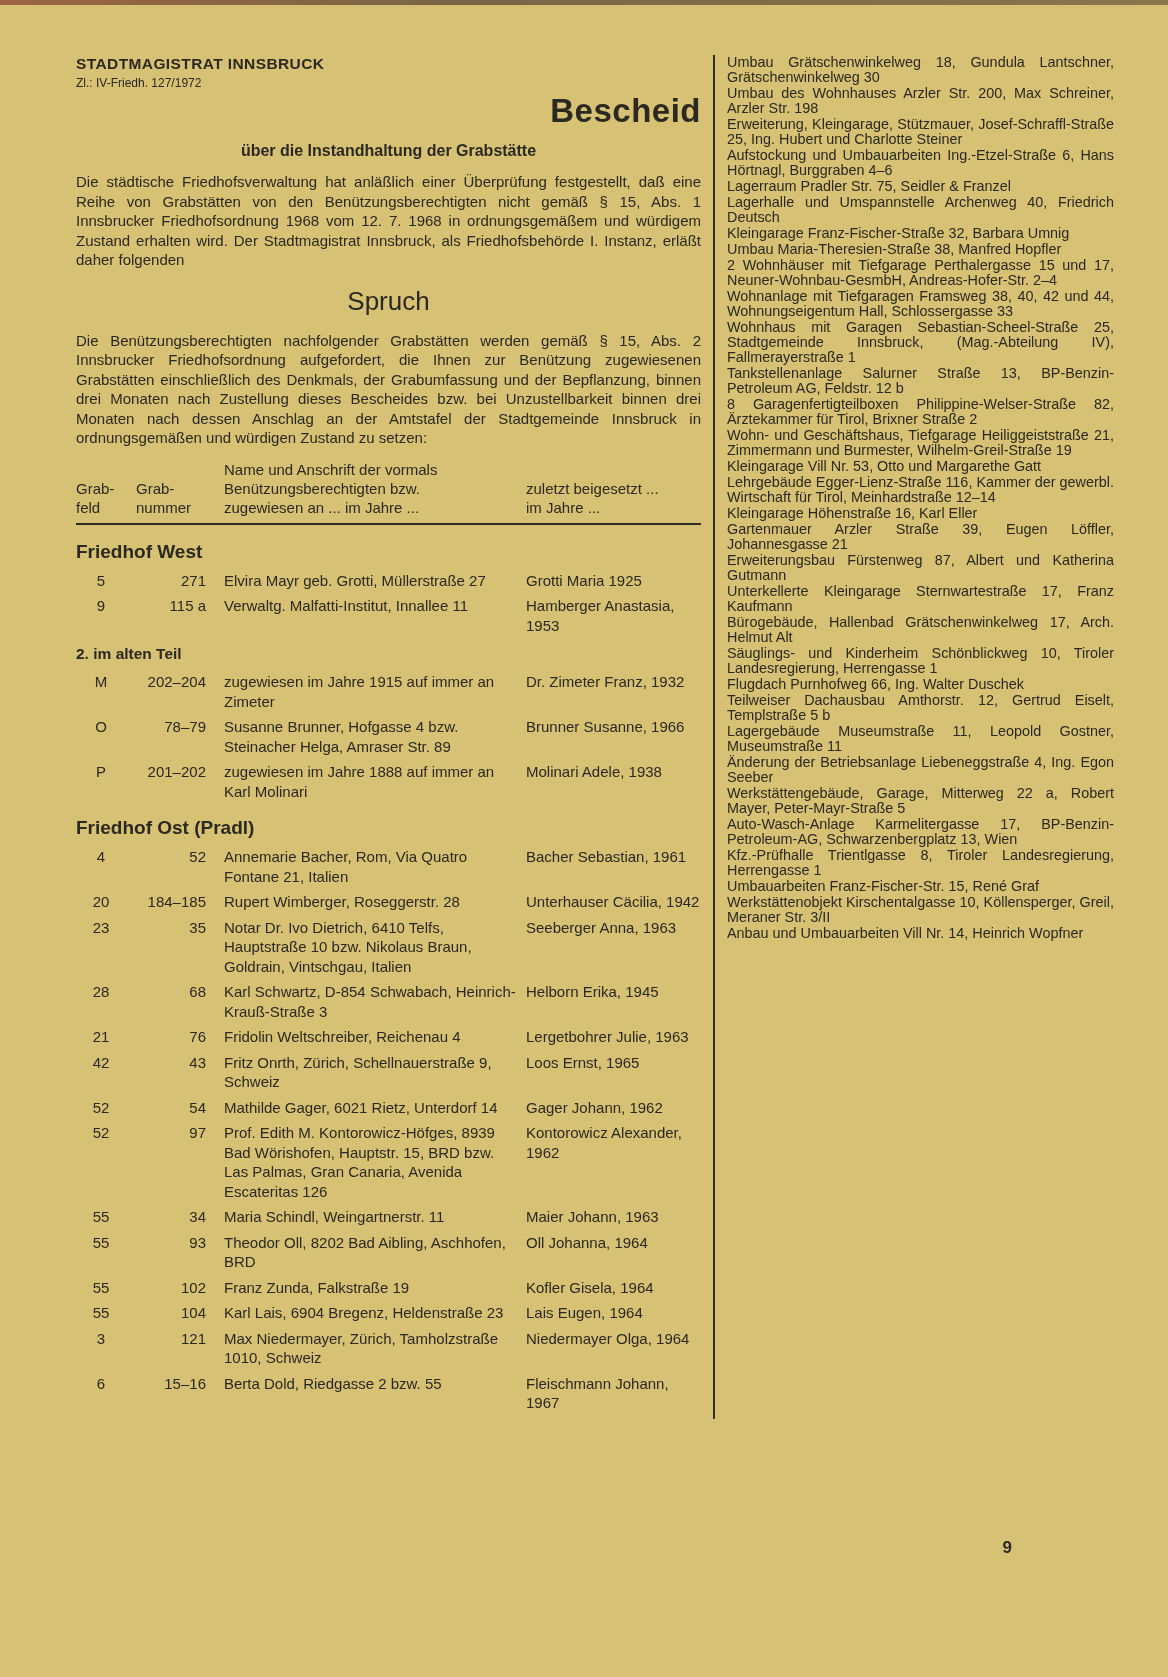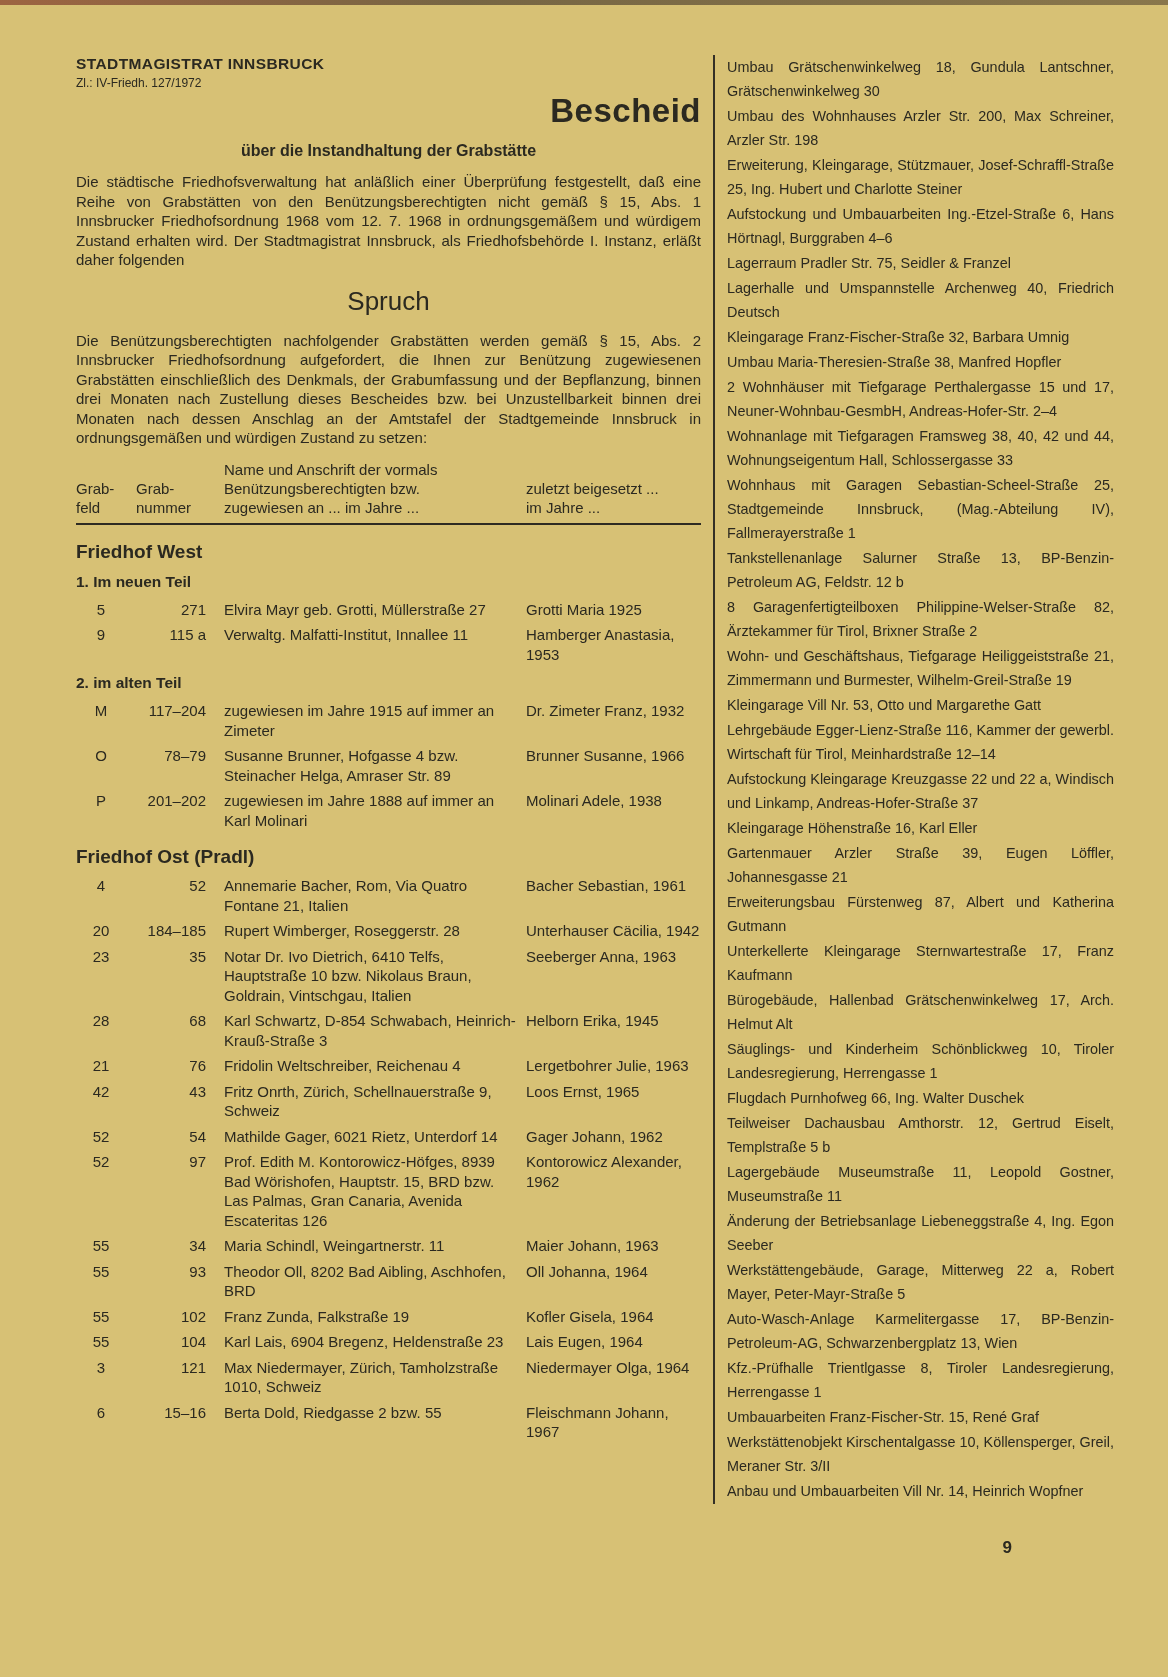--- a/index.html
+++ b/index.html
@@ -36,21 +36,21 @@
 
   .section-title { font-size: 19px; font-weight: bold; margin: 16px 0 8px; }
   .subsection-title { font-size: 15.5px; font-weight: bold; margin: 10px 0 9px; }
 
   .trow { font-size: 15px; line-height: 19.5px; margin-bottom: 6px; }
   .c-feld { text-align: center; }
   .c-num { text-align: right; padding-right: 8px; }
   .thead .c-feld { text-align: left; }
   .thead .c-num { text-align: left; padding-right: 0; }
 
-  .entry { font-size: 14.4px; line-height: 24px; margin: 0 0 1px; text-align: justify; }
+  .entry { font-size: 14.4px; line-height: 15px; margin: 0 0 1px; text-align: justify; }
 
   .page-num { position: absolute; top: 1538px; right: 156px; font-weight: bold; font-size: 17px; }
 </style>
 </head>
 <body>
 
 <div class="scan-top"></div>
 
 <div class="columns">
 
@@ -72,40 +72,39 @@
 nummer</div>
       <div class="pre">Name und Anschrift der vormals
 Benützungsberechtigten bzw.
 zugewiesen an ... im Jahre ...</div>
       <div class="pre">zuletzt beigesetzt ...
 im Jahre ...</div>
     </div>
     <div class="rule"></div>
 
     <div class="section-title">Friedhof West</div>
-    <div class="subsection-title">1. Im neuen Teil</div>
 
     <div class="grid4 trow">
       <div class="c-feld">5</div>
       <div class="c-num">271</div>
       <div>Elvira Mayr geb. Grotti, Müllerstraße 27</div>
       <div>Grotti Maria 1925</div>
     </div>
     <div class="grid4 trow">
       <div class="c-feld">9</div>
       <div class="c-num">115 a</div>
       <div>Verwaltg. Malfatti-Institut, Innallee 11</div>
       <div>Hamberger Anastasia, 1953</div>
     </div>
 
     <div class="subsection-title">2. im alten Teil</div>
 
     <div class="grid4 trow">
       <div class="c-feld">M</div>
-      <div class="c-num">117–204</div>
+      <div class="c-num">202–204</div>
       <div>zugewiesen im Jahre 1915 auf immer an Zimeter</div>
       <div>Dr. Zimeter Franz, 1932</div>
     </div>
     <div class="grid4 trow">
       <div class="c-feld">O</div>
       <div class="c-num">78–79</div>
       <div>Susanne Brunner, Hofgasse 4 bzw. Steinacher Helga, Amraser Str. 89</div>
       <div>Brunner Susanne, 1966</div>
     </div>
     <div class="grid4 trow">
@@ -217,21 +216,20 @@
     <p class="entry">Kleingarage Franz-Fischer-Straße 32, Barbara Umnig</p>
     <p class="entry">Umbau Maria-Theresien-Straße 38, Manfred Hopfler</p>
     <p class="entry">2 Wohnhäuser mit Tiefgarage Perthalergasse 15 und 17, Neuner-Wohnbau-GesmbH, Andreas-Hofer-Str. 2–4</p>
     <p class="entry">Wohnanlage mit Tiefgaragen Framsweg 38, 40, 42 und 44, Wohnungseigentum Hall, Schlossergasse 33</p>
     <p class="entry">Wohnhaus mit Garagen Sebastian-Scheel-Straße 25, Stadtgemeinde Innsbruck, (Mag.-Abteilung IV), Fallmerayerstraße 1</p>
     <p class="entry">Tankstellenanlage Salurner Straße 13, BP-Benzin-Petroleum AG, Feldstr. 12 b</p>
     <p class="entry">8 Garagenfertigteilboxen Philippine-Welser-Straße 82, Ärztekammer für Tirol, Brixner Straße 2</p>
     <p class="entry">Wohn- und Geschäftshaus, Tiefgarage Heiliggeiststraße 21, Zimmermann und Burmester, Wilhelm-Greil-Straße 19</p>
     <p class="entry">Kleingarage Vill Nr. 53, Otto und Margarethe Gatt</p>
     <p class="entry">Lehrgebäude Egger-Lienz-Straße 116, Kammer der gewerbl. Wirtschaft für Tirol, Meinhardstraße 12–14</p>
-    <p class="entry">Aufstockung Kleingarage Kreuzgasse 22 und 22 a, Windisch und Linkamp, Andreas-Hofer-Straße 37</p>
     <p class="entry">Kleingarage Höhenstraße 16, Karl Eller</p>
     <p class="entry">Gartenmauer Arzler Straße 39, Eugen Löffler, Johannesgasse 21</p>
     <p class="entry">Erweiterungsbau Fürstenweg 87, Albert und Katherina Gutmann</p>
     <p class="entry">Unterkellerte Kleingarage Sternwartestraße 17, Franz Kaufmann</p>
     <p class="entry">Bürogebäude, Hallenbad Grätschenwinkelweg 17, Arch. Helmut Alt</p>
     <p class="entry">Säuglings- und Kinderheim Schönblickweg 10, Tiroler Landesregierung, Herrengasse 1</p>
     <p class="entry">Flugdach Purnhofweg 66, Ing. Walter Duschek</p>
     <p class="entry">Teilweiser Dachausbau Amthorstr. 12, Gertrud Eiselt, Templstraße 5 b</p>
     <p class="entry">Lagergebäude Museumstraße 11, Leopold Gostner, Museumstraße 11</p>
     <p class="entry">Änderung der Betriebsanlage Liebeneggstraße 4, Ing. Egon Seeber</p>

